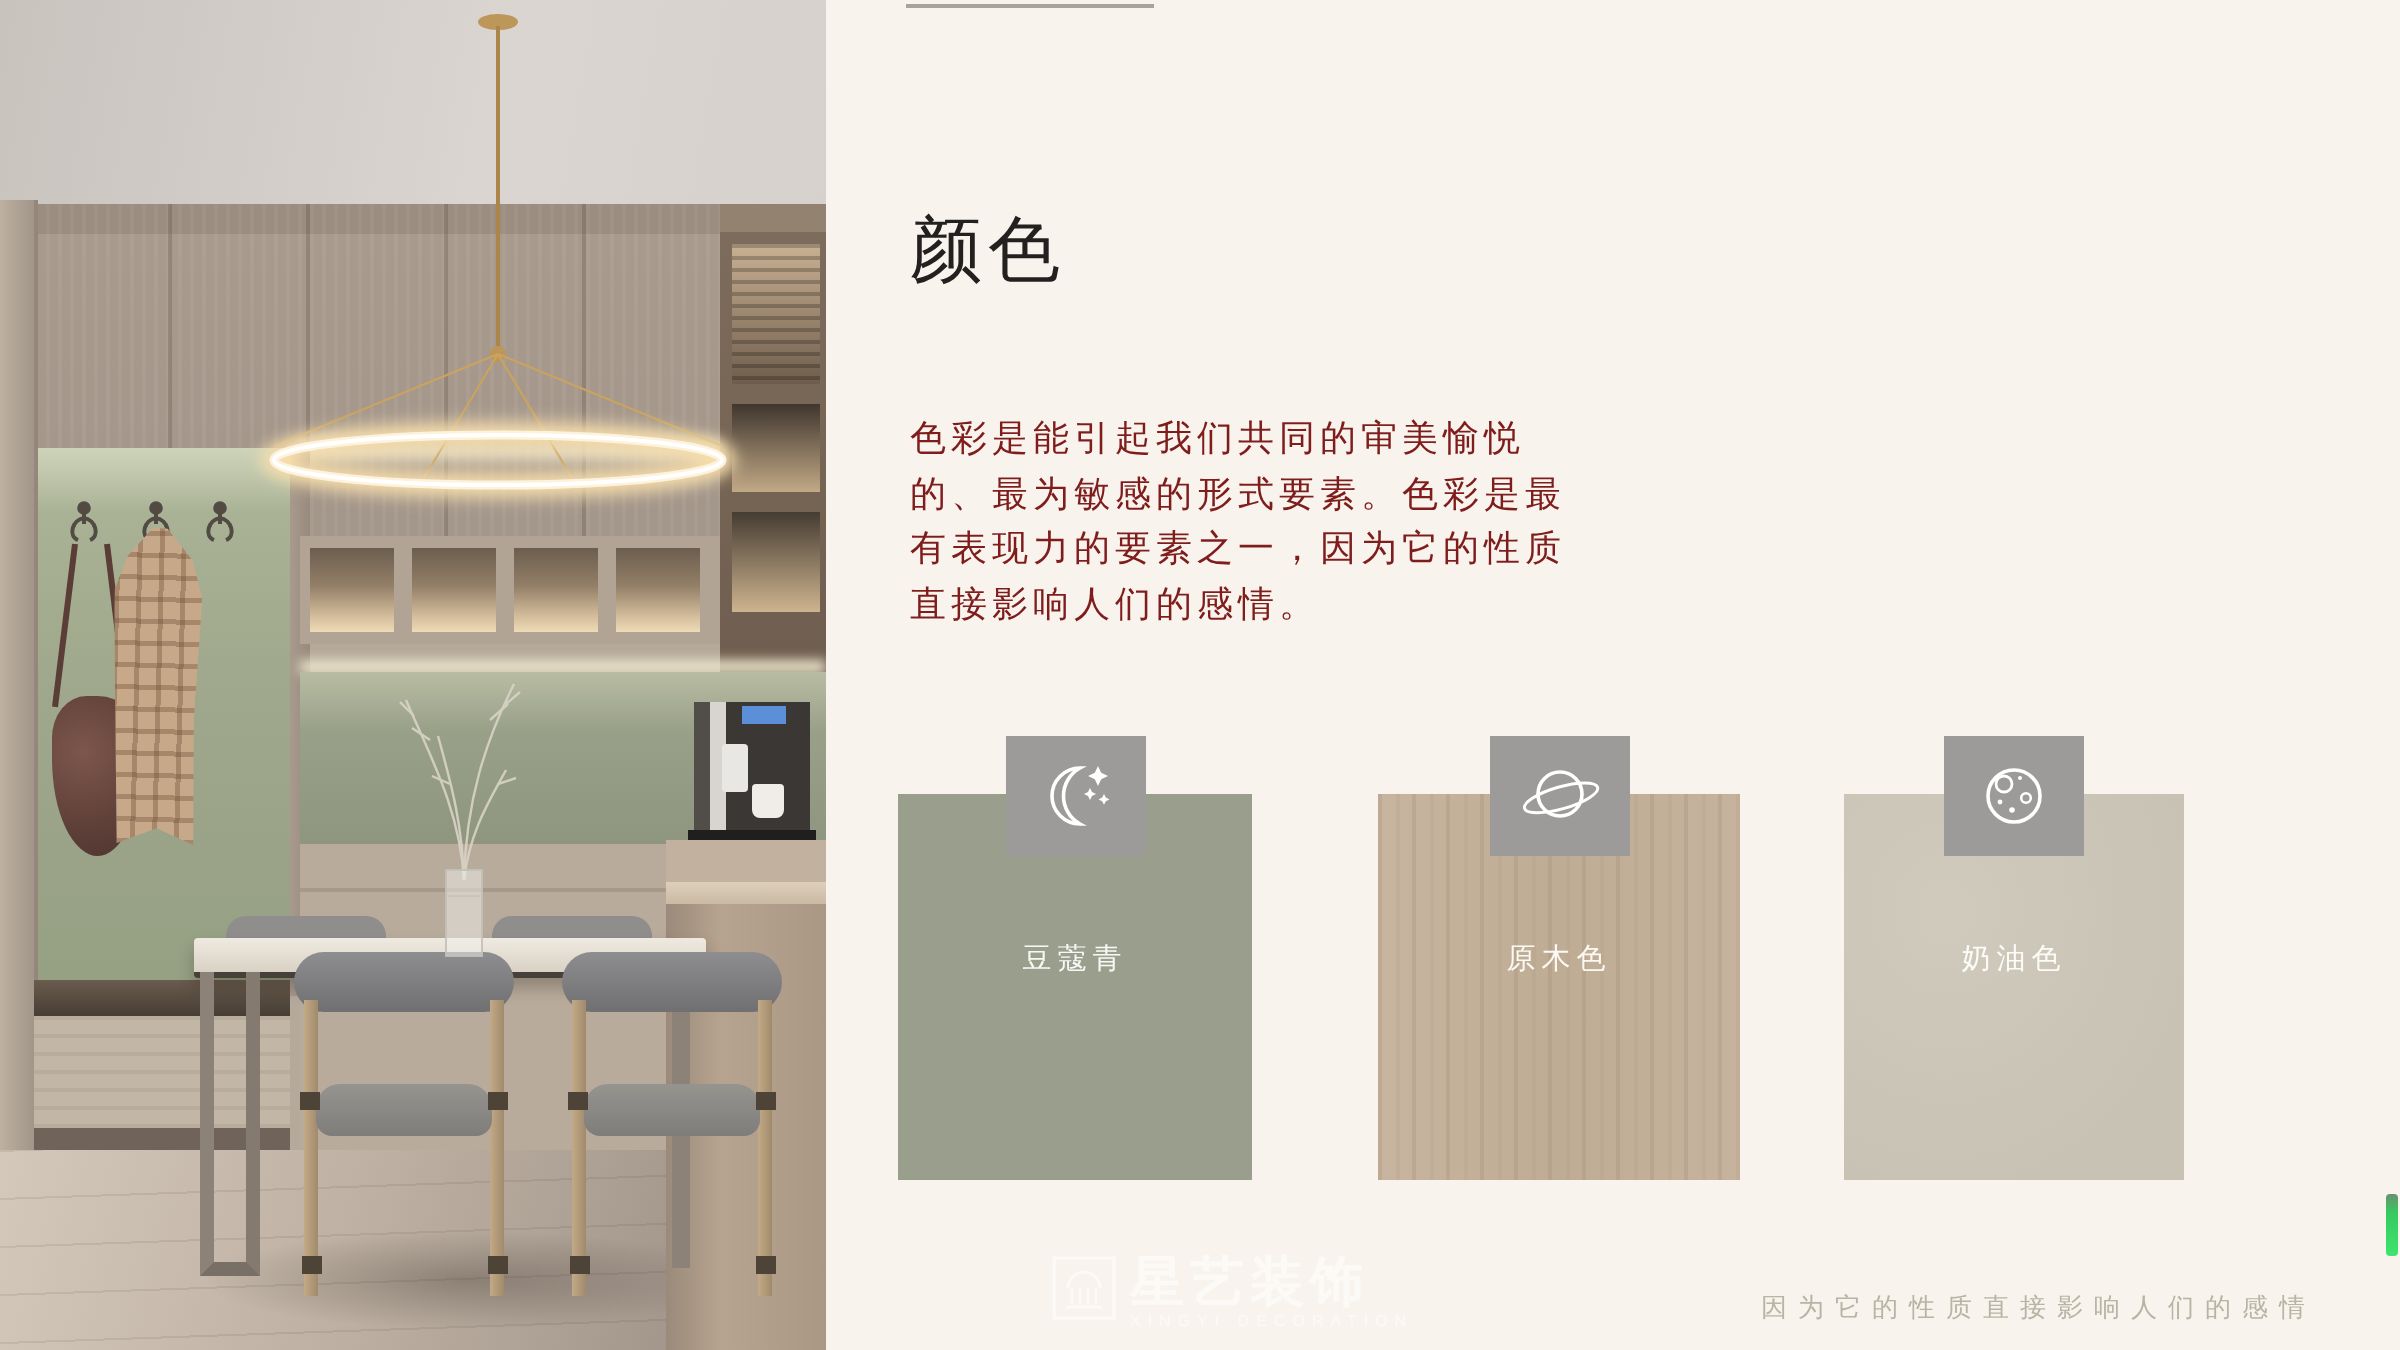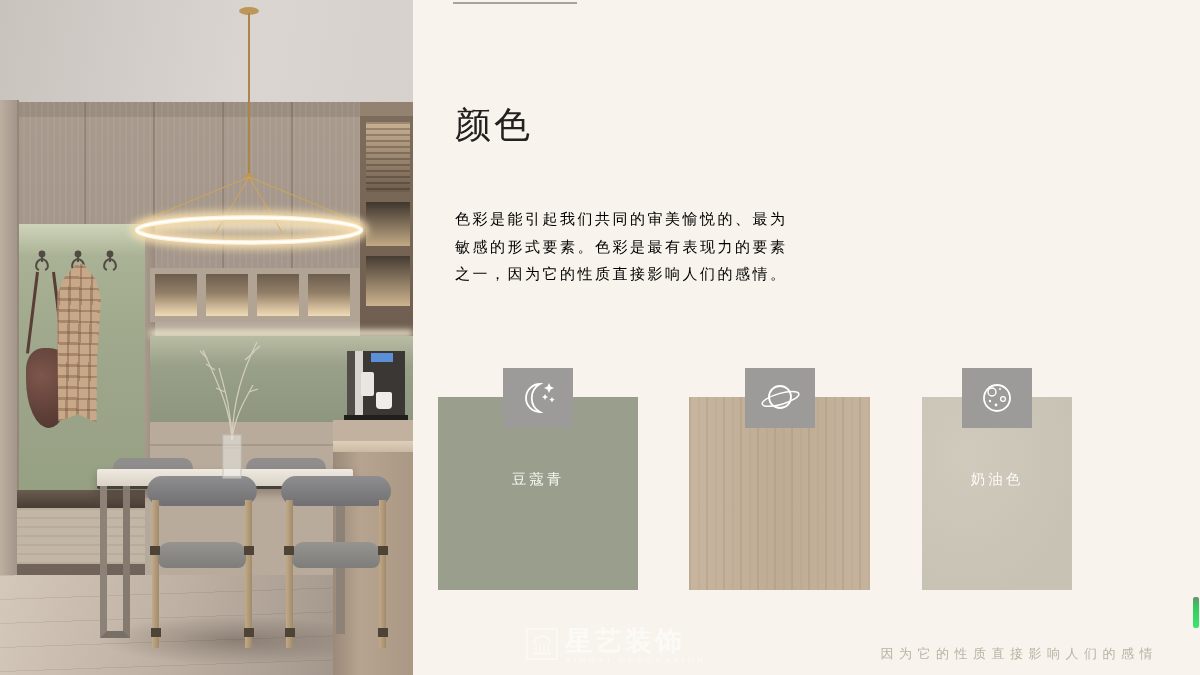--- a/index.html
+++ b/index.html
@@ -80,28 +80,28 @@
   .chair .post-r{left:100px;top:24px;width:7px;height:148px;background:linear-gradient(90deg,#c2aa87,#a18a6b);}
   .chair .seat{left:13px;top:66px;width:88px;height:26px;border-radius:12px 12px 8px 8px;background:linear-gradient(180deg,#95948f,#7e7d7b);}
   .chair .j{width:10px;height:9px;background:#4e4337;}
   .chair .j1{left:5px;top:70px}.chair .j2{left:99px;top:70px}.chair .j3{left:6px;top:152px}.chair .j4{left:99px;top:152px}
   .svg-layer{pointer-events:none;}
 
   
   .top-line{left:453px;top:2px;width:124px;height:2px;background:#a7a39d;}
   .title{left:455px;top:103px;font-size:36px;line-height:44px;letter-spacing:3px;color:#23211f;}
   .title .t2{margin-left:33px;}
-  .intro{left:455px;top:206px;width:340px;font-size:15px;line-height:27.5px;letter-spacing:2.5px;color:#000000;}
+  .intro{left:455px;top:206px;width:340px;font-size:18px;line-height:27.5px;letter-spacing:2.5px;color:#7f1d1d;}
   .swatch{top:397px;height:193px;}
-  .sw1{left:438px;width:200px;background:#9a9e8d;}
+  .sw1{left:449px;width:177px;background:#9a9e8d;}
   .sw2{left:689px;width:181px;background-color:#c3b09a;
     background-image:
       repeating-linear-gradient(90deg,rgba(150,125,95,.20) 0 2px,transparent 2px 9px,rgba(170,145,115,.14) 9px 11px,transparent 11px 17px),
       linear-gradient(90deg,#c8b59f,#bfac95 50%,#c6b39d);}
-  .sw3{left:922px;width:150px;background:radial-gradient(ellipse at 30% 30%,#cfcabc,#c7c2b4 75%);}
+  .sw3{left:922px;width:170px;background:radial-gradient(ellipse at 30% 30%,#cfcabc,#c7c2b4 75%);}
   .tile{position:absolute;left:50%;transform:translateX(-50%);top:-29px;width:70px;height:60px;background:#9c9b99;
         display:flex;align-items:center;justify-content:center;}
   .swatch-label{position:absolute;left:0;top:73px;width:100%;text-align:center;
         color:rgba(255,255,252,.92);font-size:14.5px;letter-spacing:3px;}
   .footer-credit{right:42px;bottom:12px;font-size:13px;letter-spacing:5.5px;color:#b7b4a4;}
   .watermark{left:526px;top:628px;display:flex;align-items:flex-start;opacity:.55;color:#fff;}
   .wm-logo{width:32px;height:32px;margin-right:7px;}
   .wm-text{font-size:27px;font-weight:bold;letter-spacing:3px;line-height:27px;}
   .wm-sub{font-size:8px;letter-spacing:3.5px;margin-top:1px;font-family:"Liberation Sans",sans-serif;}
   .edge-indicator{left:1193px;top:597px;width:6px;height:31px;border-radius:2px;
@@ -246,20 +246,21 @@
 
   <div class="abs swatch sw2">
     <div class="tile">
       <svg width="44" height="44" viewBox="0 0 44 44">
         <circle cx="22" cy="21" r="11" fill="none" stroke="#ffffff" stroke-width="1.8"></circle>
         <g transform="rotate(-16 22 21)">
           <ellipse cx="22" cy="23" rx="19" ry="5.5" fill="none" stroke="#ffffff" stroke-width="1.5"></ellipse>
         </g>
       </svg>
     </div>
+    <div class="swatch-label">原木色</div>
   </div>
 
   <div class="abs swatch sw3">
     <div class="tile">
       <svg width="44" height="44" viewBox="0 0 44 44">
         <circle cx="22" cy="22" r="13" fill="none" stroke="#ffffff" stroke-width="1.8"></circle>
         <circle cx="17" cy="16" r="4" fill="none" stroke="#ffffff" stroke-width="1.4"></circle>
         <circle cx="28" cy="23" r="2.4" fill="none" stroke="#ffffff" stroke-width="1.3"></circle>
         <circle cx="15" cy="25" r="1.2" fill="#ffffff"></circle>
         <circle cx="21" cy="29" r="1.4" fill="#ffffff"></circle>

